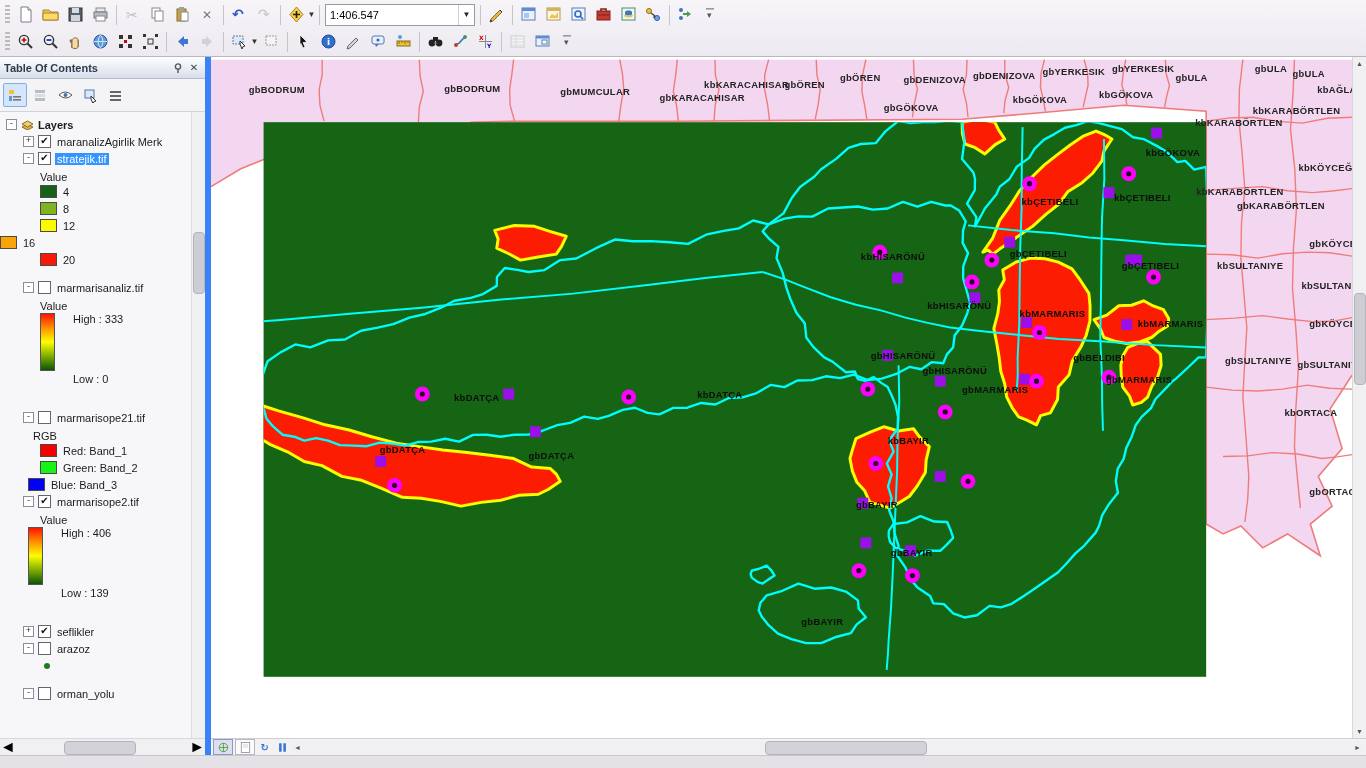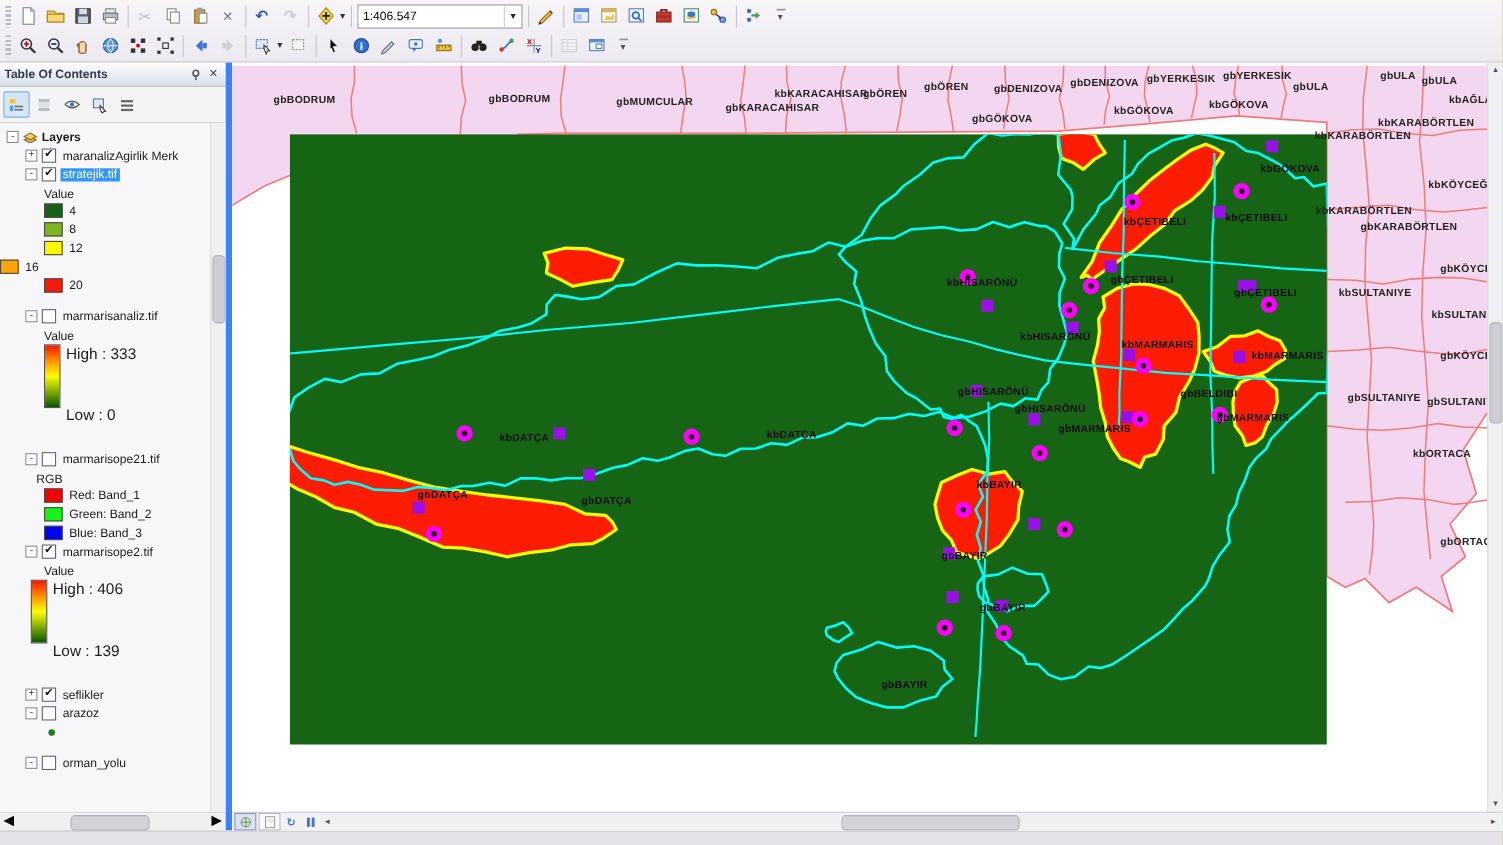--- a/index.html
+++ b/index.html
@@ -34,21 +34,21 @@
   .expander{width:9px;height:9px;border:1px solid #8c8c9a;background:#fff;font-size:9px;line-height:7px;text-align:center;color:#333;margin-right:4px;flex:none;}
   .cbx{width:11px;height:11px;border:1px solid #666;background:#fff;margin-right:4px;flex:none;font-size:10px;line-height:10px;text-align:center;color:#111;}
   .lyr-label{padding:0 2px;}
   .lyr-label.sel{background:#3595ff;color:#fff;}
   .grp-ico{width:13px;height:11px;margin-right:4px;flex:none;}
   .sw{width:15px;height:11px;border:1px solid #4a4a4a;margin-right:6px;flex:none;}
   .heading{height:16px;display:flex;align-items:flex-end;}
   .ramp-row{display:flex;margin:1px 0 2px 0;}
   .ramp{width:13px;height:56px;border:1px solid #555;
     background:linear-gradient(#ff1400,#ff9000,#fdfd00,#7fae00,#0b5407);flex:none;}
-  .ramp-lbls{display:flex;flex-direction:column;justify-content:space-between;height:72px;margin-left:5px;font-size:14px;}
+  .ramp-lbls{display:flex;flex-direction:column;justify-content:space-between;height:72px;margin-left:18px;font-size:11px;}
   .dot-sym{width:6px;height:6px;border-radius:50%;background:#1f7a1f;margin-left:4px;}
   .gap{height:11px;}
   .toc-hscroll{height:16px;background:#f0eff2;border-top:1px solid #d8d7db;display:flex;align-items:center;}
   
   .maparea{flex:1;display:flex;flex-direction:column;min-width:0;background:#fff;position:relative;}
   .mapcanvasrow{display:flex;flex:1;min-height:0;}
   #mapSvg{display:block;background:#fff;}
   .vscroll{width:13px;background:#f0eff2;border-left:1px solid #d8d7db;display:flex;flex-direction:column;}
   .vscroll .arr,.hscroll .arr{width:13px;height:13px;font-size:7px;color:#555;display:flex;align-items:center;justify-content:center;background:#f0eff2;}
   .vscroll .track{flex:1;position:relative;}
@@ -480,21 +480,21 @@
               <span>RGB</span>
             </div>
             <div class="trow" style="padding-left: 40px;">
               <div class="sw" style="background: rgb(244, 0, 0);"></div>
               <span>Red:    Band_1</span>
             </div>
             <div class="trow" style="padding-left: 40px;">
               <div class="sw" style="background: rgb(23, 244, 23);"></div>
               <span>Green: Band_2</span>
             </div>
-            <div class="trow" style="padding-left: 40px;">
+            <div class="trow" style="padding-left: 28px;">
               <div class="sw" style="background: rgb(0, 0, 244);"></div>
               <span>Blue:   Band_3</span>
             </div>
             <div class="trow" style="padding-left: 23px;">
               <div class="expander">-</div>
               <div class="cbx">✔</div>
               <span class="lyr-label">marmarisope2.tif</span>
             </div>
             <div class="trow heading" style="padding-left: 40px;">
               <span>Value</span>

